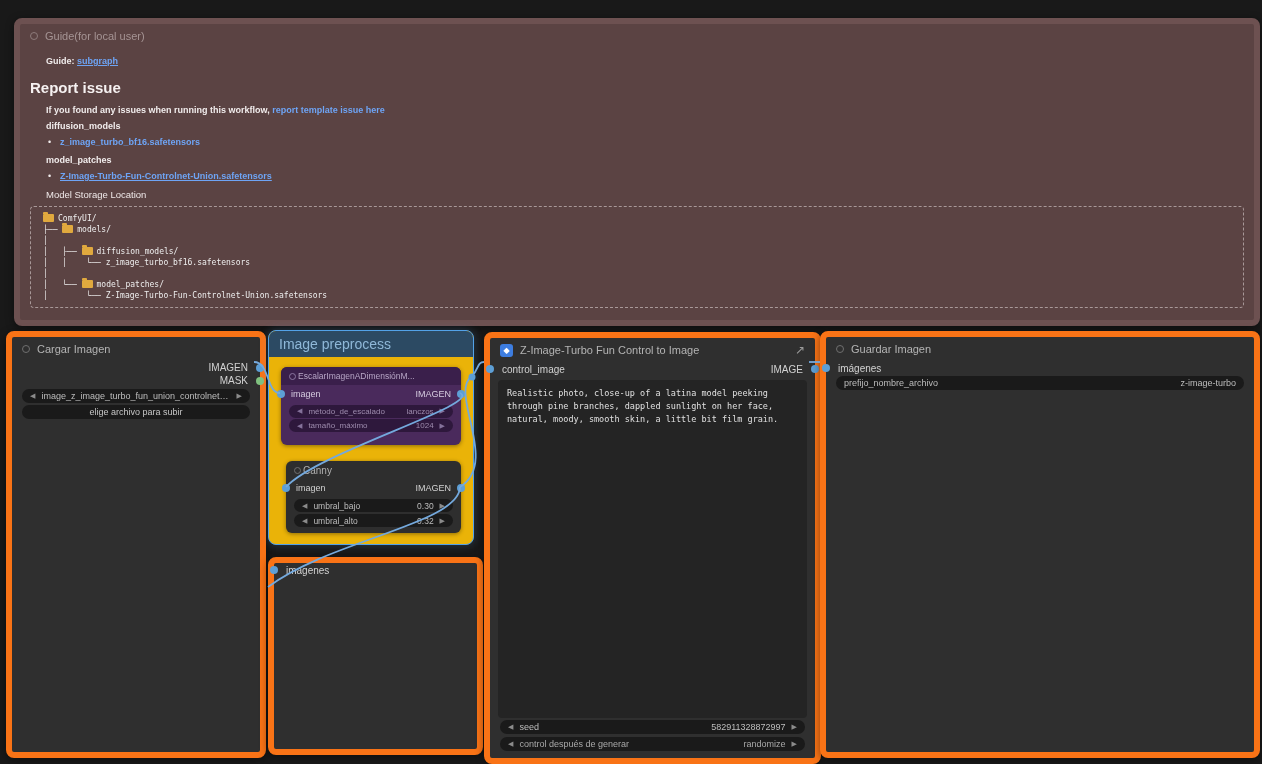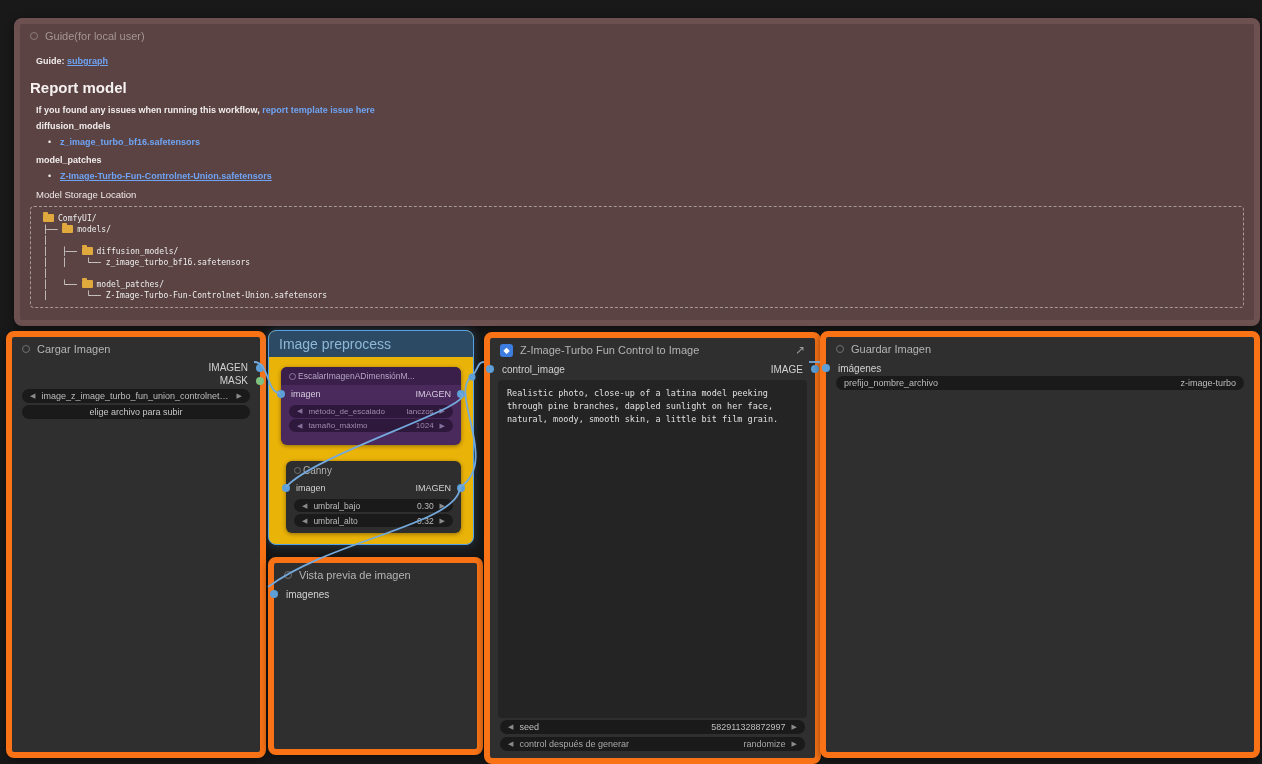--- a/index.html
+++ b/index.html
@@ -30,21 +30,21 @@
   .widget .arrow{color:#8b8b8b;font-size:7px;flex:none;}
   .widget .wlabel{flex:1;text-align:left;overflow:hidden;white-space:nowrap;text-overflow:ellipsis;}
   .widget .wvalue{text-align:right;white-space:nowrap;}
   .widget.button{justify-content:center;color:#c7c7c7;text-align:right;}
 
   
   #node-guide{left:14px;top:18px;width:1234px;height:296px;background:#5b4343;border-color:#6d5151;}
   #node-guide .node-header{color:#a59494;}
   #node-guide .collapse-dot{border-color:#8d7b7b;}
   .md{padding:2px 10px 0 10px;color:#f1ecec;}
-  .md .line{margin:6px 6px;font-size:9px;font-weight:bold;}
+  .md .line{margin:6px 16px;font-size:9px;font-weight:bold;}
   .md .line.normal{font-weight:normal;font-size:9.5px;color:#efe8e8;}
   .md h2{font-size:15px;font-weight:bold;margin:13px 0 9px 0;color:#f6f1f1;}
   .md a{color:#6ea4f5;cursor:pointer;font-weight:bold;}
   .md a.ul{text-decoration:underline;}
   .md .bullet{margin:3px 0 8px 30px;font-size:9px;position:relative;}
   .md .bullet::before{content:"•";position:absolute;left:-12px;color:#f1ecec;}
   .code-block{margin-top:5px;border:1px dashed #a89898;border-radius:4px;padding:6px 12px;
     font-family:"DejaVu Sans Mono",monospace;font-size:8px;line-height:11px;color:#eee;min-height:85px;box-sizing:border-box;}
   .tree-line{white-space:pre;height:11px;}
   .tree-prefix,.tree-name{font-family:"DejaVu Sans Mono",monospace;white-space:pre;}
@@ -104,21 +104,21 @@
 
 <div id="canvas">
 
   <section class="node" id="node-guide">
     <div class="node-header">
       <span class="collapse-dot"></span>
       <span class="node-title">Guide(for local user)</span>
     </div>
     <div class="md">
       <p class="line"><span>Guide:</span> <a class="ul">subgraph</a></p>
-      <h2>Report model</h2>
+      <h2>Report issue</h2>
       <p class="line"><span>If you found any issues when running this workflow,</span> <a>report template issue here</a></p>
       <p class="line">diffusion_models</p>
       <div class="bullet"><a>z_image_turbo_bf16.safetensors</a></div>
       <p class="line">model_patches</p>
       <div class="bullet"><a class="ul">Z-Image-Turbo-Fun-Controlnet-Union.safetensors</a></div>
       <p class="line normal">Model Storage Location</p>
       <div class="code-block">
           <div class="tree-line"><span class="tree-prefix"></span><span class="folder-icon"></span><span class="tree-name">ComfyUI/</span></div>
           <div class="tree-line"><span class="tree-prefix">├── </span><span class="folder-icon"></span><span class="tree-name">models/</span></div>
           <div class="tree-line"><span class="tree-prefix">│</span><span class="tree-name"></span></div>
@@ -204,24 +204,20 @@
       <div class="widget">
         <span class="arrow">◀</span>
         <span class="wlabel">umbral_alto</span>
         <span class="wvalue">0.32</span>
         <span class="arrow">▶</span>
       </div>
     </div>
   </section>
 
   <section class="node" id="node-preview">
-    <div class="node-header">
-      <span class="collapse-dot"></span>
-      <span class="node-title">Vista previa de imagen</span>
-    </div>
     <div class="slot-row left" style="height:14px;">
       <span class="port left"></span>
       <span>imagenes</span>
     </div>
   </section>
 
   <section class="node" id="node-zimage">
     <div class="node-header">
       <span class="badge">◆</span>
       <span class="node-title">Z-Image-Turbo Fun Control to Image</span>

